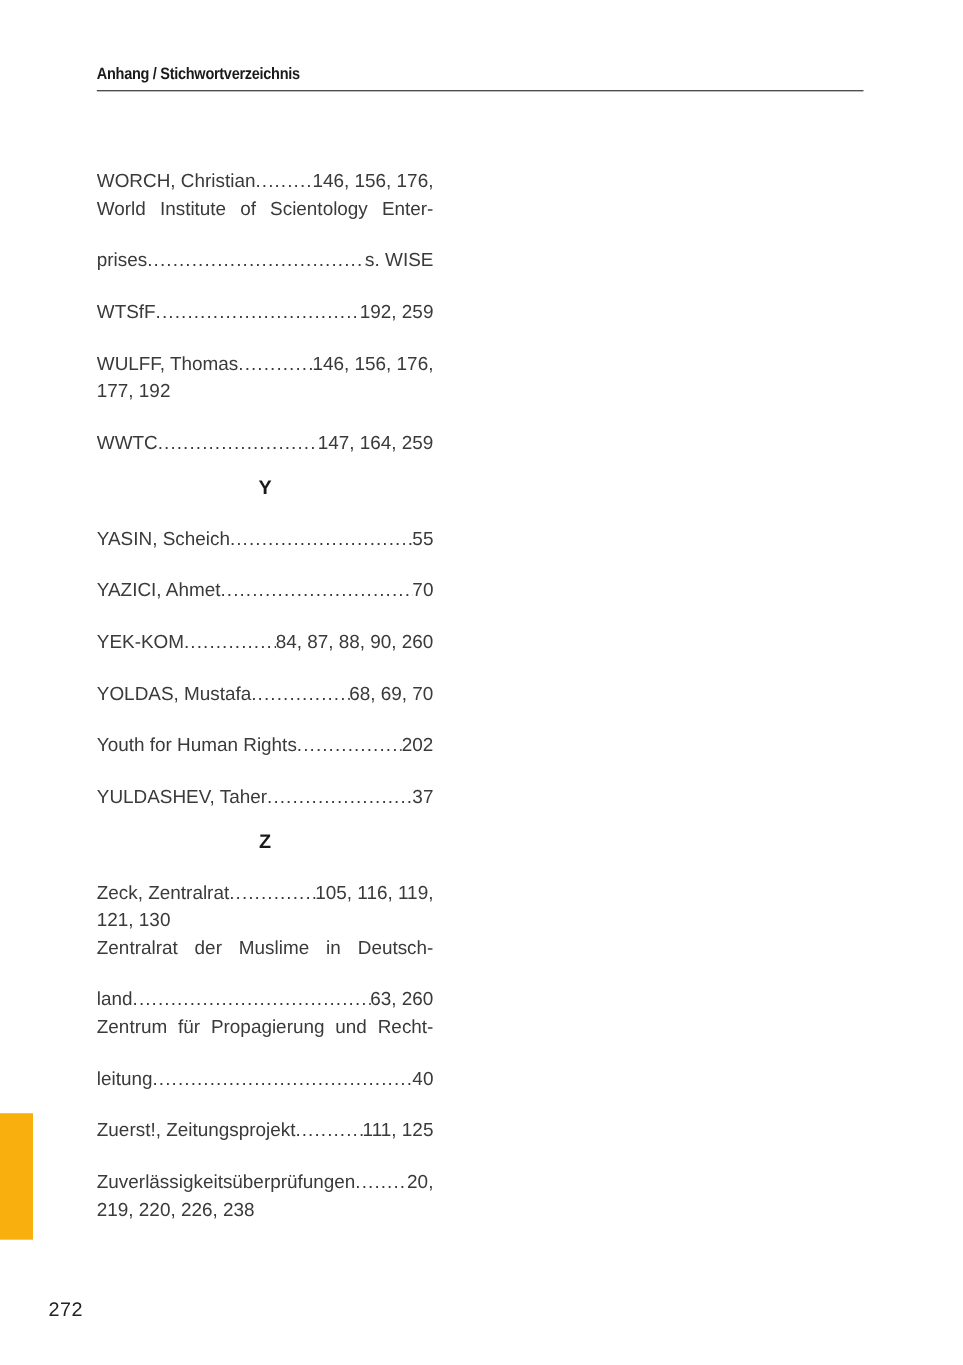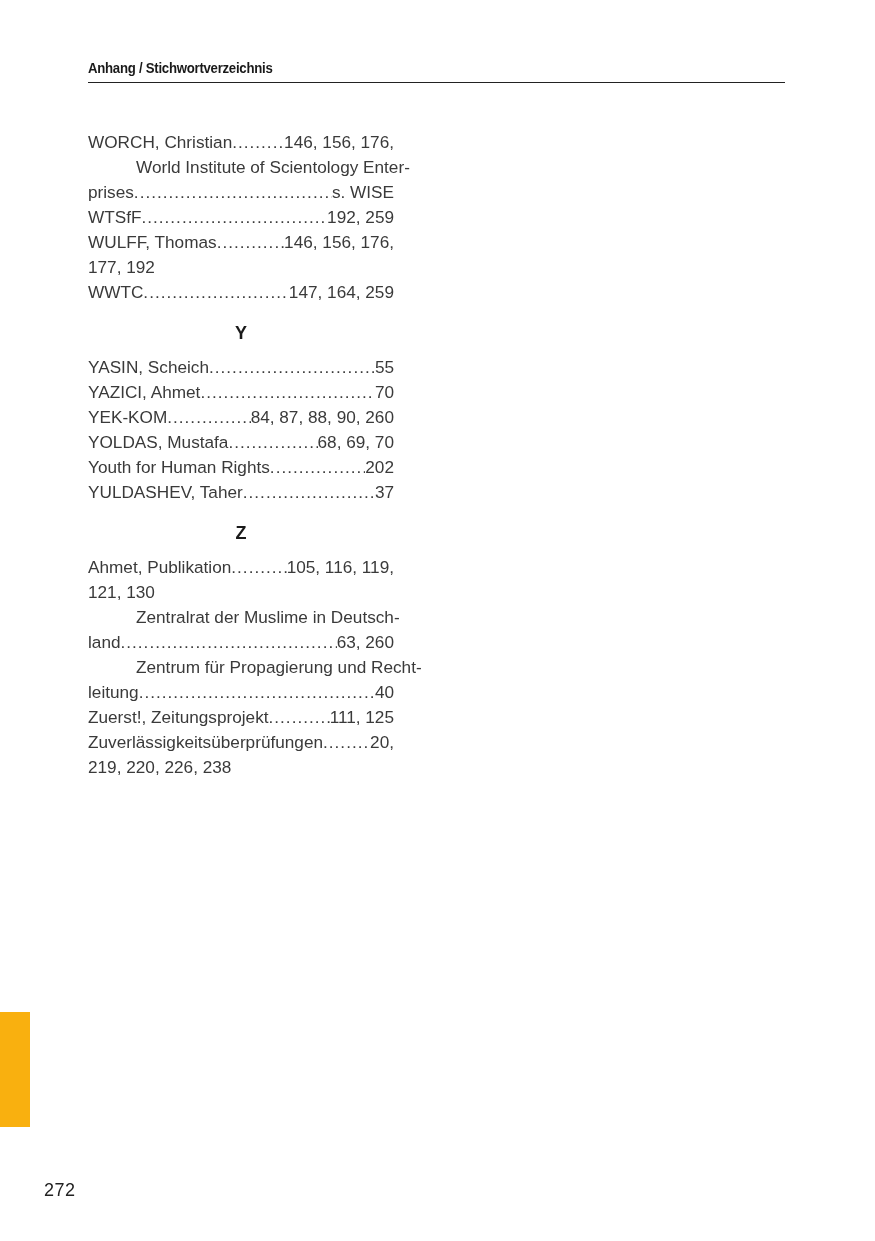--- a/index.html
+++ b/index.html
@@ -18,33 +18,33 @@
     .head-rule {
       position: absolute; left: 88px; top: 82px; width: 697px; height: 1px;
       background: #222;
     }
     .column {
       position: absolute; left: 88px; top: 130px; width: 306px;
       font-size: 17.2px; line-height: 25px; color: #3a3a3a;
     }
     .entry { margin: 0; }
     .line {
-      display: flex; white-space: nowrap; overflow: hidden;
+      display: flex; white-space: nowrap; overflow: hidden; margin-top: 22px;
     }
     .line .term { flex: 0 0 auto; }
     .line .dots {
       flex: 1 1 auto; overflow: hidden; white-space: nowrap;
       letter-spacing: 1px;
     }
     .line .dots::before {
       content: "......................................................................................................................................";
     }
     .line .pages { flex: 0 0 auto; }
     .justified {
-      text-align: justify; text-align-last: justify; white-space: nowrap; margin-left: 48px;
+      text-align: justify; text-align-last: justify; white-space: nowrap;
     }
     .plain { white-space: nowrap; }
     .letter-head {
       text-align: center; font-weight: bold; font-size: 18px;
       color: #1a1a1a; margin: 16px 0 10px 0; line-height: 24px;
     }
     .color-tab {
       position: absolute; left: 0; top: 1012px; width: 30px; height: 115px;
     }
     .page-number {
@@ -131,21 +131,21 @@
         <span class="term">YULDASHEV, Taher</span>
         <span class="dots"></span>
         <span class="pages">37</span>
       </div>
   </div>
 
   <div>
     <div class="letter-head">Z</div>
     <div class="entry">
       <div class="line">
-          <span class="term">Ahmet, Publikation</span>
+          <span class="term">Zeck, Zentralrat</span>
           <span class="dots"></span>
           <span class="pages">105, 116, 119,</span>
         </div>
       <div class="plain">121, 130</div>
     </div>
     <div class="entry">
       <div class="justified">Zentralrat der Muslime in Deutsch-</div>
       <div class="line">
           <span class="term">land</span>
           <span class="dots"></span>

